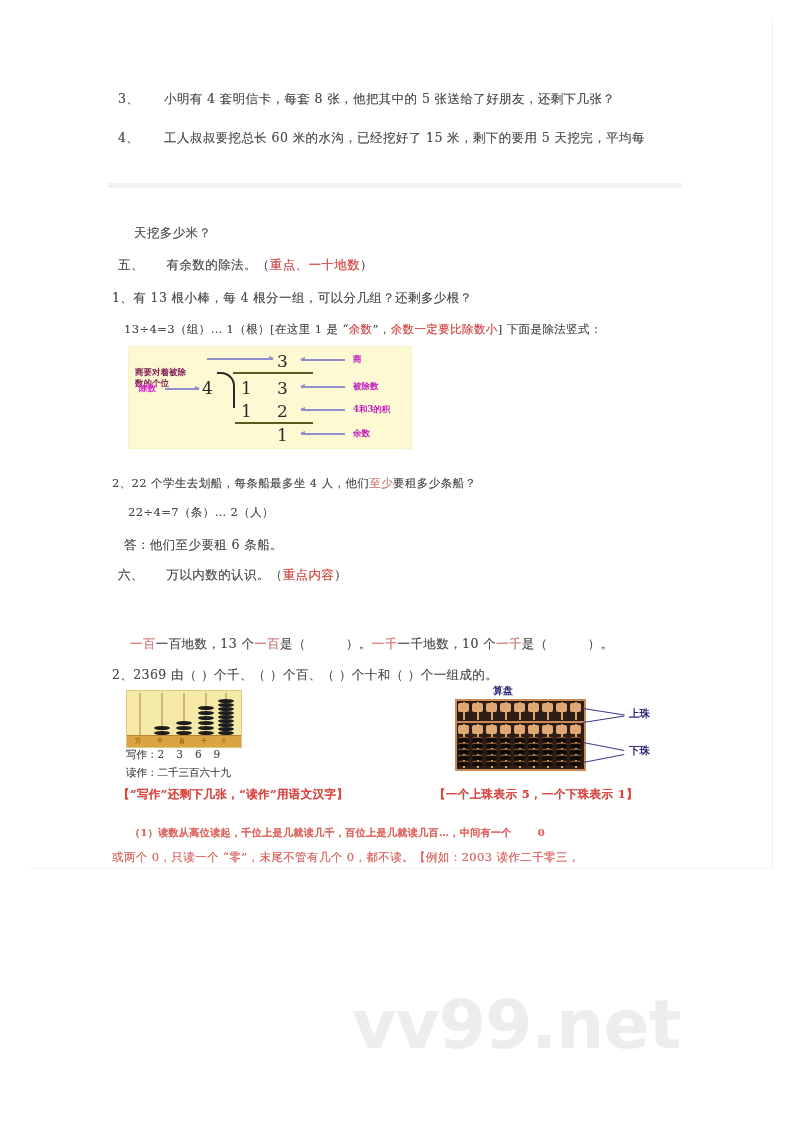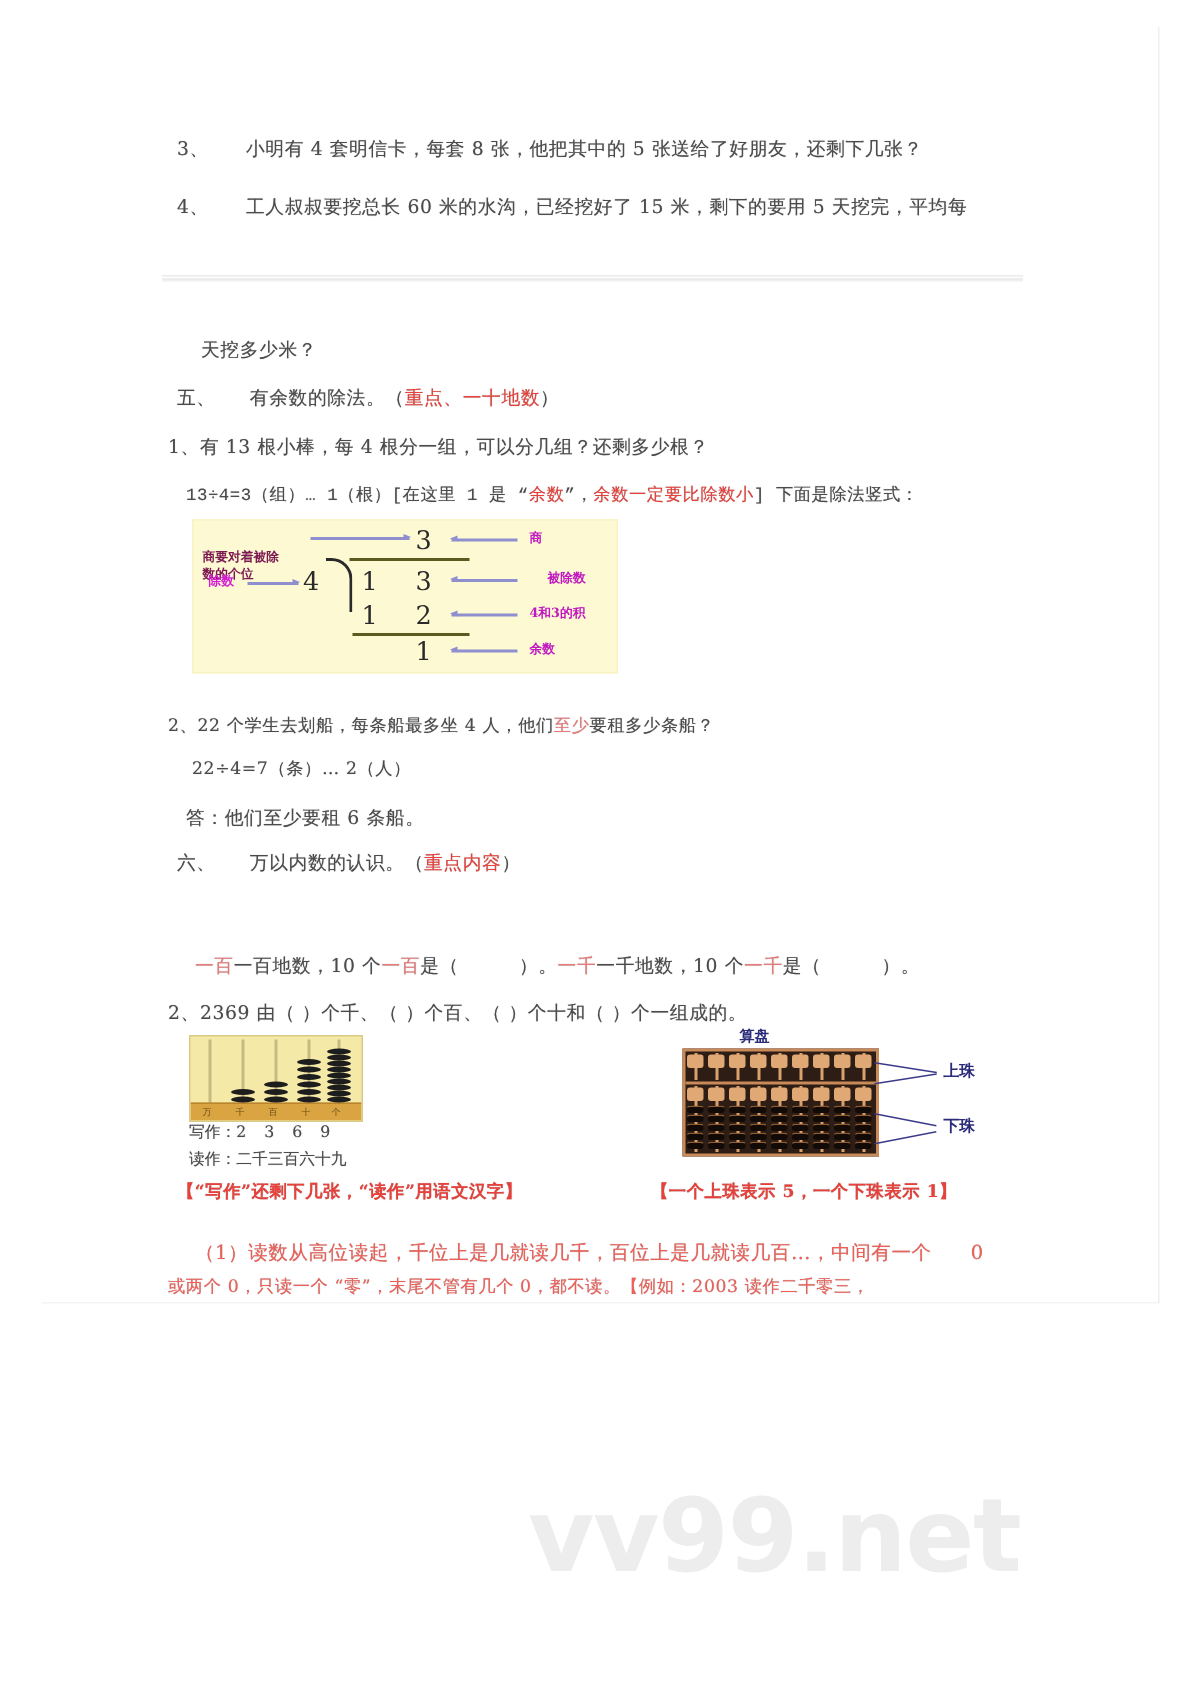--- a/index.html
+++ b/index.html
@@ -264,21 +264,21 @@
   <div class="line blur1 indent-b" style="top:225px;">天挖多少米？</div>
 
   <div class="line blur1 indent-a" style="top:257px;">
     <span>五、</span>
     <span style="display:inline-block;width:14px;"></span>
     <span>有余数的除法。（</span><span class="red">重点、一十地数</span><span>）</span>
   </div>
 
   <div class="line blur1" style="left:112px;top:290px;">1、有 13 根小棒，每 4 根分一组，可以分几组？还剩多少根？</div>
 
-  <div class="line blur1" style="left:124px;top:322px;font-size:11.5px;font-family:Liberation Mono, monospace;">
+  <div class="line blur1" style="left:124px;top:322px;font-size:11.5px;">
     <span>13÷4=3（组）…  1（根）[在这里 1 是 “</span><span class="red">余数</span><span>”，</span><span class="red">余数一定要比除数小</span><span>]  下面是除法竖式：</span>
   </div>
 
   <div class="divfig">
     <div class="lbl lbl-maroon" style="left:6px;top:5px;">商要对着被除</div>
     <div class="lbl lbl-maroon" style="left:6px;top:16px;">数的个位</div>
     <div class="arrow" style="left:78px;top:11px;width:66px;"></div>
 
     <div class="lbl lbl-magenta" style="left:10px;top:36px;">除数</div>
     <div class="arrow" style="left:36px;top:41px;width:34px;"></div>
@@ -294,21 +294,21 @@
     <div class="digit" style="left:112px;top:54px;">1</div>
     <div class="digit" style="left:148px;top:54px;">2</div>
 
     <div class="rule" style="left:106px;top:75px;width:78px;"></div>
     <div class="digit" style="left:148px;top:78px;">1</div>
 
     <div class="arrow rev" style="left:172px;top:12px;width:44px;"></div>
     <div class="lbl lbl-right" style="left:224px;top:7px;">商</div>
 
     <div class="arrow rev" style="left:172px;top:39px;width:44px;"></div>
-    <div class="lbl lbl-right" style="left:224px;top:34px;margin-left:12px;">被除数</div>
+    <div class="lbl lbl-right" style="left:224px;top:34px;">被除数</div>
 
     <div class="arrow rev" style="left:172px;top:62px;width:44px;"></div>
     <div class="lbl lbl-right" style="left:224px;top:57px;">4和3的积</div>
 
     <div class="arrow rev" style="left:172px;top:86px;width:44px;"></div>
     <div class="lbl lbl-right" style="left:224px;top:81px;">余数</div>
   </div>
 
   <div class="line blur1" style="left:112px;top:476px;font-size:11.5px;">
     <span>2、22 个学生去划船，每条船最多坐 4 人，他们</span><span class="pinkish">至少</span><span>要租多少条船？</span>
@@ -319,21 +319,21 @@
   <div class="line blur1" style="left:124px;top:537px;">答：他们至少要租 6 条船。</div>
 
   <div class="line blur1 indent-a" style="top:567px;">
     <span>六、</span>
     <span style="display:inline-block;width:14px;"></span>
     <span>万以内数的认识。（</span><span class="red">重点内容</span><span>）</span>
   </div>
 
 
   <div class="line blur1" style="left:130px;top:636px;">
-    <span class="pinkish">一百</span><span>一百地数，10 个</span><span class="pinkish">一百</span><span>是（</span><span style="display:inline-block;width:40px;"></span><span>）。</span><span class="pinkish">一千</span><span>一千地数，10 个</span><span class="pinkish">一千</span><span>是（</span><span style="display:inline-block;width:40px;"></span><span>）。</span>
+    <span class="pinkish">一百</span><span>一百地数，13 个</span><span class="pinkish">一百</span><span>是（</span><span style="display:inline-block;width:40px;"></span><span>）。</span><span class="pinkish">一千</span><span>一千地数，10 个</span><span class="pinkish">一千</span><span>是（</span><span style="display:inline-block;width:40px;"></span><span>）。</span>
   </div>
 
   <div class="line blur1" style="left:112px;top:667px;">2、2369 由（ ）个千、（ ）个百、（ ）个十和（ ）个一组成的。</div>
 
   <div class="rack-pic">
     <div class="post" style="left:12px;"></div>
     <div class="post" style="left:34px;"></div>
     <div class="post" style="left:56px;"></div>
     <div class="post" style="left:78px;"></div>
     <div class="post" style="left:98px;"></div>
@@ -470,21 +470,21 @@
     <div class="ab-lead" style="left:128px;top:36px;width:42px;transform:rotate(-9deg);transform-origin:left center;"></div>
     <div class="ab-label" style="left:174px;top:21px;">上珠</div>
     <div class="ab-lead" style="left:128px;top:56px;width:42px;transform:rotate(11deg);transform-origin:left center;"></div>
     <div class="ab-lead" style="left:128px;top:76px;width:42px;transform:rotate(-11deg);transform-origin:left center;"></div>
     <div class="ab-label" style="left:174px;top:58px;">下珠</div>
   </div>
 
   <div class="line blur1 red" style="left:118px;top:787px;font-size:11.5px;font-weight:bold;">【“写作”还剩下几张，“读作”用语文汉字】</div>
   <div class="line blur1 red" style="left:434px;top:787px;font-size:11.5px;font-weight:bold;">【一个上珠表示 5，一个下珠表示 1】</div>
 
-  <div class="line blur1 redsoft" style="left:130px;top:826px;font-size:13px;">
+  <div class="line blur1 redsoft" style="left:130px;top:826px;font-size:10px;font-weight:bold;">
     <span>（1）读数</span><span>从高位读起，千位上是几就读几千，百位上是几就读几百…，中间有一个</span><span style="display:inline-block;width:26px;"></span><span>0</span>
   </div>
 
   <div class="line blur1 redsoft" style="left:112px;top:850px;font-size:11.5px;">或两个 0，只读一个 “零”，末尾不管有几个 0，都不读。【例如：2003 读作二千零三，</div>
 
   <div class="watermark">vv99.net</div>
 
 </div>
 
 </body></html>

